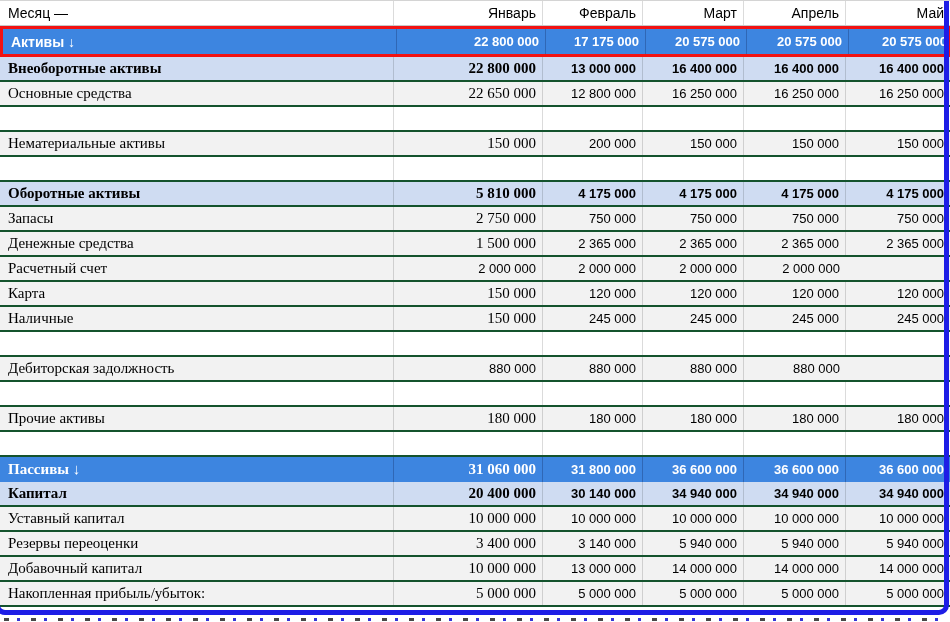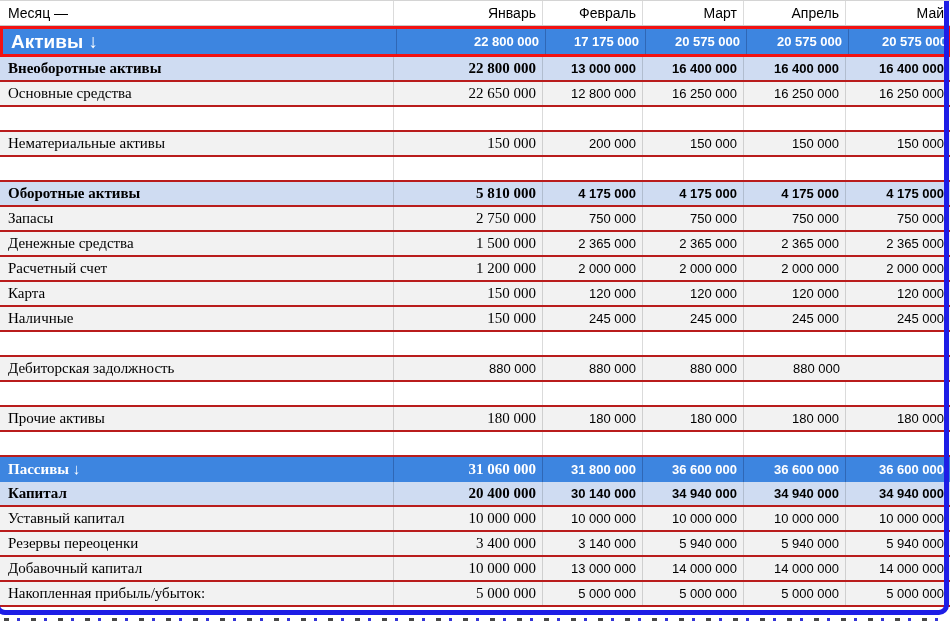--- a/index.html
+++ b/index.html
@@ -12,41 +12,41 @@
     box-sizing:border-box;
     font-family:"Liberation Sans", sans-serif;
     color:#000;
   }
   .row{
     display:grid;
     grid-template-columns:394px 149px 100px 101px 102px 104px;
     height:25px;
     box-sizing:border-box;
     align-items:center;
-    border-bottom:2px solid #b91c1c;
+    border-bottom:2px solid #14532d;
   }
   .cell{
     height:100%;
     display:flex;
     align-items:center;
     box-sizing:border-box;
     border-right:1px solid rgba(0,0,0,0.14);
     overflow:hidden;
     white-space:nowrap;
   }
   .cell:last-child{border-right:none;}
   .c0{justify-content:flex-start;padding-left:8px;}
   .val{justify-content:flex-end;padding-right:6px;}
   .serif{font-family:"Liberation Serif", serif;font-size:15px;}
   .sans{font-family:"Liberation Sans", sans-serif;font-size:13px;}
   .header-row{border-bottom:1px solid #c8c8c8;background:#fff;}
   .header-row .cell{font-size:14px;text-align:right;}
   .primary{background:#3d85e0;border-bottom:none;}
   .primary .cell{color:#fff;font-weight:700;border-right-color:rgba(0,0,30,0.22);}
-  .primary.sansrow .c0{font-size:19px;}
+  .primary.sansrow .c0{font-size:14px;}
   .section{background:#cfdcf2;}
   .section .cell{font-weight:700;}
   .data{background:#f2f2f2;}
   .data .cell{font-weight:400;}
   .empty{background:#fff;}
   .selected-wrap{
     height:31px;
     box-sizing:border-box;
     border:3px solid #f21212;
   }
@@ -149,21 +149,20 @@
       <div class="row data">
         <div class="cell c0 serif">Денежные средства</div>
         <div class="cell val serif">1 500 000</div>
         <div class="cell val sans">2 365 000</div>
         <div class="cell val sans">2 365 000</div>
         <div class="cell val sans">2 365 000</div>
         <div class="cell val sans">2 365 000</div>
       </div>
       <div class="row data">
         <div class="cell c0 serif">Расчетный счет</div>
-        <div class="cell val serif">1 200 000</div>
         <div class="cell val sans">2 000 000</div>
         <div class="cell val sans">2 000 000</div>
         <div class="cell val sans">2 000 000</div>
         <div class="cell val sans">2 000 000</div>
       </div>
       <div class="row data">
         <div class="cell c0 serif">Карта</div>
         <div class="cell val serif">150 000</div>
         <div class="cell val sans">120 000</div>
         <div class="cell val sans">120 000</div>

